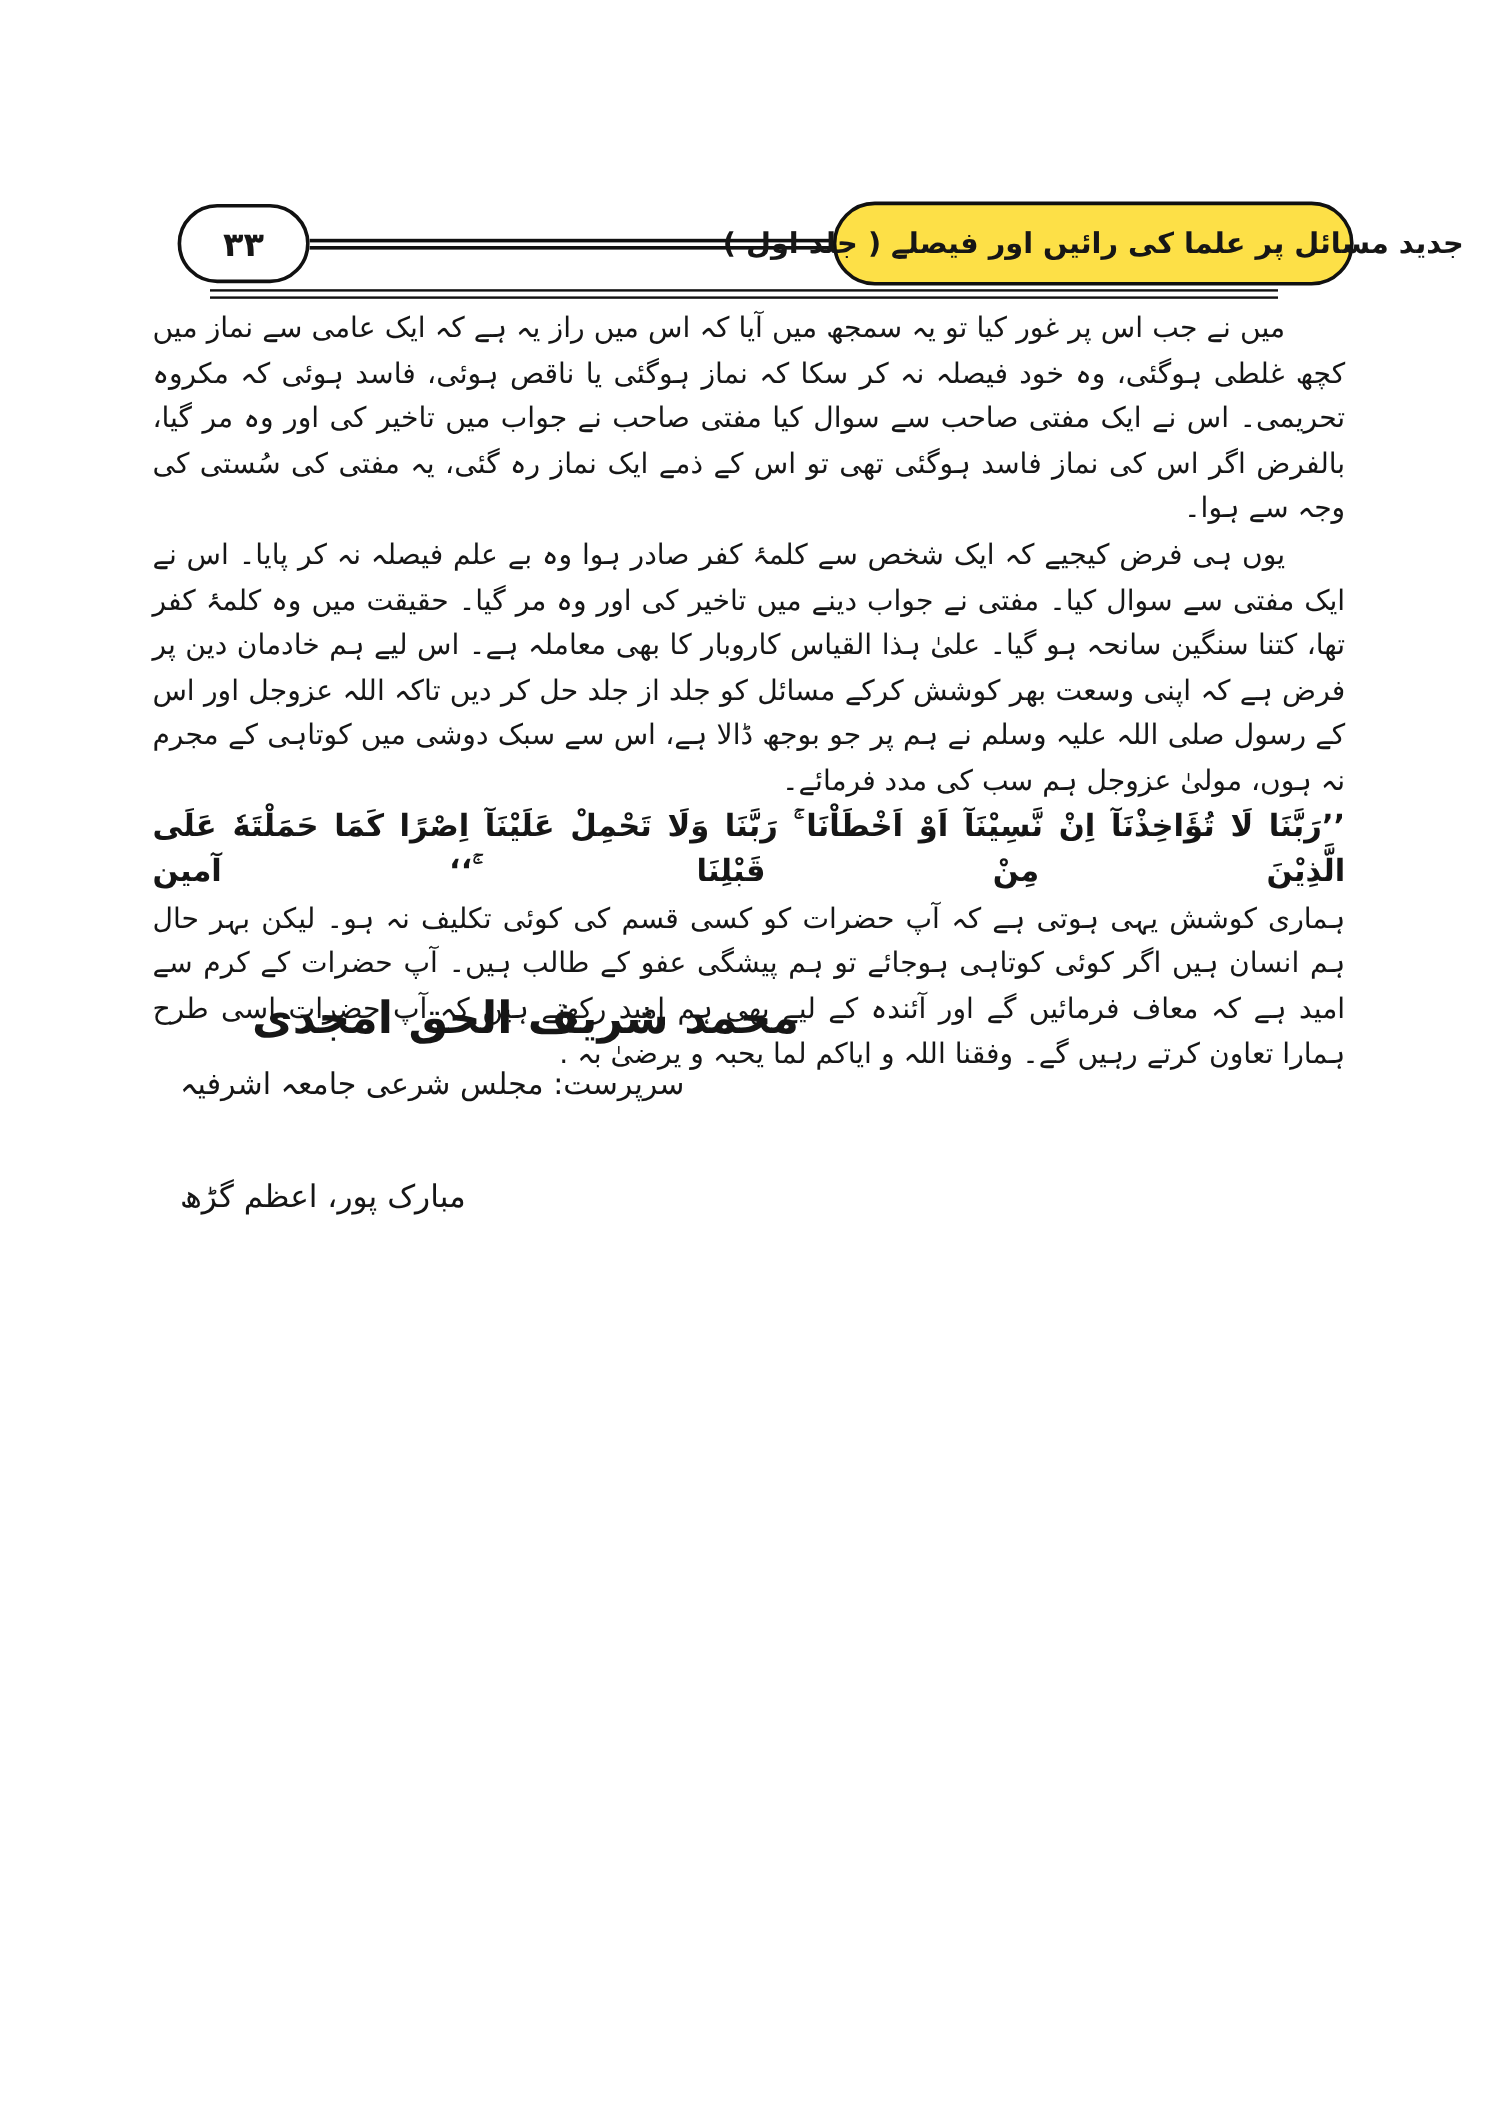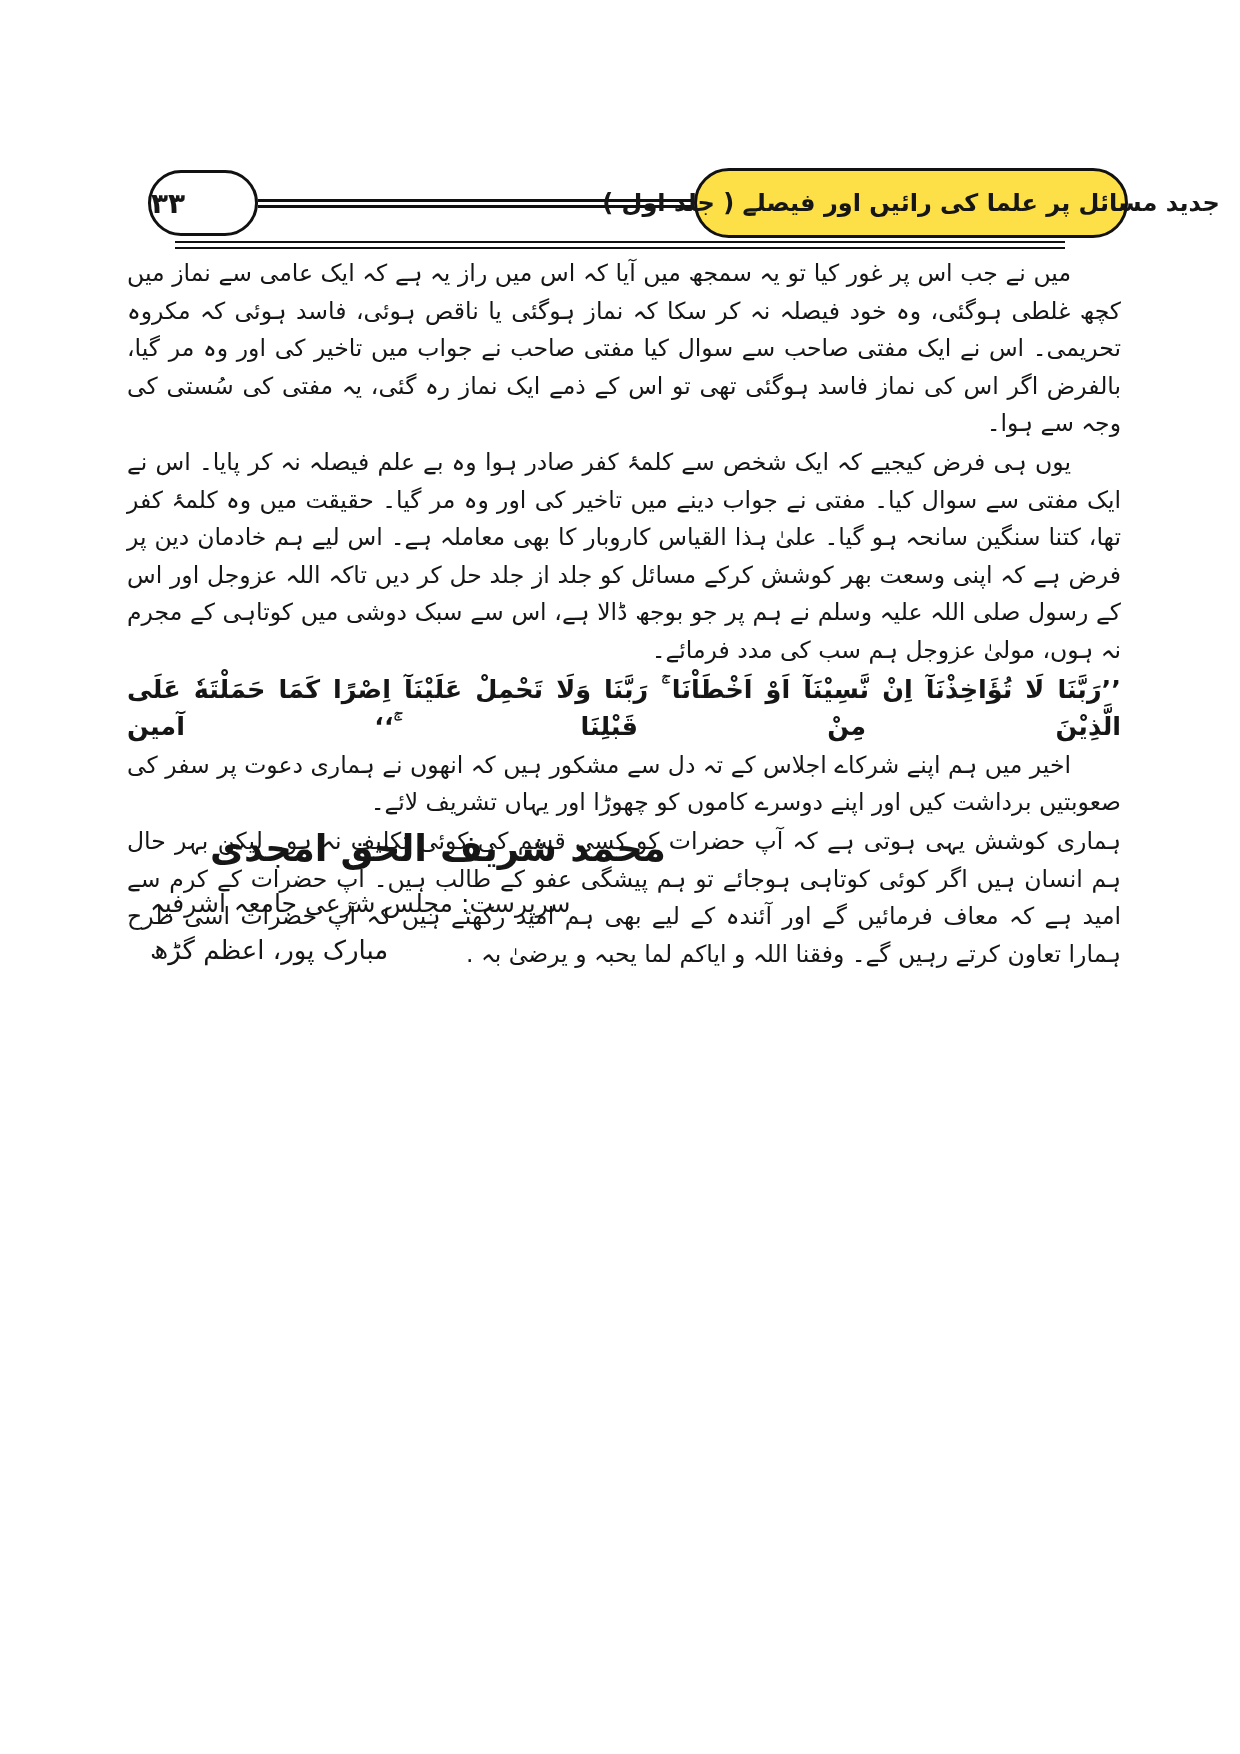--- a/index.html
+++ b/index.html
@@ -14,21 +14,21 @@
   
   .header{
     position:absolute;top:164px;left:0;right:0;height:78px;
     display:flex;align-items:center;
     direction:ltr;
     padding:0 112px 0 148px;
   }
   .num-capsule{
     flex:none;width:104px;height:60px;
     border:3px solid #111;border-radius:34px;
-    display:flex;align-items:center;justify-content:flex-start;
+    display:flex;align-items:center;justify-content:center;
     font-size:28px;font-weight:bold;
     background:#fff;
   }
   .connector{
     flex:1;height:9px;box-sizing:border-box;
     border-top:3.5px solid #111;border-bottom:3.5px solid #111;
   }
   .title-capsule{
     flex:none;width:434px;height:70px;
     border:3px solid #111;border-radius:38px;
@@ -63,21 +63,21 @@
   
   .signature{
     position:absolute;top:818px;left:150px;width:520px;
     direction:rtl;text-align:left;
   }
   .sig-name{
     font-size:37px;font-weight:bold;line-height:62px;
     transform:translateX(60px);
   }
   .sig-role{font-size:25px;line-height:48px;}
-  .sig-loc{font-size:26px;line-height:44px;}
+  .sig-loc{font-size:26px;line-height:44px;margin-top:48px;}
 </style>
 </head>
 <body>
 
 <div class="page">
 
   <div class="header">
     <div class="num-capsule">
       <span>۳۳</span>
     </div>
@@ -85,21 +85,20 @@
     <div class="title-capsule">
       <span>جدید مسائل پر علما کی رائیں اور فیصلے ( جلد اول )</span>
     </div>
   </div>
   <div class="under-rule"></div>
 
   <div class="body-text">
     <p>میں نے جب اس پر غور کیا تو یہ سمجھ میں آیا کہ اس میں راز یہ ہے کہ ایک عامی سے نماز میں کچھ غلطی ہوگئی، وہ خود فیصلہ نہ کر سکا کہ نماز ہوگئی یا ناقص ہوئی، فاسد ہوئی کہ مکروہ تحریمی۔ اس نے ایک مفتی صاحب سے سوال کیا مفتی صاحب نے جواب میں تاخیر کی اور وہ مر گیا، بالفرض اگر اس کی نماز فاسد ہوگئی تھی تو اس کے ذمے ایک نماز رہ گئی، یہ مفتی کی سُستی کی وجہ سے ہوا۔</p>
     <p>یوں ہی فرض کیجیے کہ ایک شخص سے کلمۂ کفر صادر ہوا وہ بے علم فیصلہ نہ کر پایا۔ اس نے ایک مفتی سے سوال کیا۔ مفتی نے جواب دینے میں تاخیر کی اور وہ مر گیا۔ حقیقت میں وہ کلمۂ کفر تھا، کتنا سنگین سانحہ ہو گیا۔ علیٰ ہذا القیاس کاروبار کا بھی معاملہ ہے۔ اس لیے ہم خادمان دین پر فرض ہے کہ اپنی وسعت بھر کوشش کرکے مسائل کو جلد از جلد حل کر دیں تاکہ اللہ عزوجل اور اس کے رسول صلی اللہ علیہ وسلم نے ہم پر جو بوجھ ڈالا ہے، اس سے سبک دوشی میں کوتاہی کے مجرم نہ ہوں، مولیٰ عزوجل ہم سب کی مدد فرمائے۔</p>
     <p class="quote">’’رَبَّنَا لَا تُؤَاخِذْنَآ اِنْ نَّسِيْنَآ اَوْ اَخْطَاْنَا ۚ رَبَّنَا وَلَا تَحْمِلْ عَلَيْنَآ اِصْرًا كَمَا حَمَلْتَهٗ عَلَى الَّذِيْنَ مِنْ قَبْلِنَا ۚ‘‘ آمین</p>
-    <p>اخیر میں ہم اپنے شرکاے اجلاس کے تہ دل سے مشکور ہیں کہ انھوں نے ہماری دعوت پر سفر کی صعوبتیں برداشت کیں اور اپنے دوسرے کاموں کو چھوڑا اور یہاں تشریف لائے۔</p>
     <p class="noindent">ہماری کوشش یہی ہوتی ہے کہ آپ حضرات کو کسی قسم کی کوئی تکلیف نہ ہو۔ لیکن بہر حال ہم انسان ہیں اگر کوئی کوتاہی ہوجائے تو ہم پیشگی عفو کے طالب ہیں۔ آپ حضرات کے کرم سے امید ہے کہ معاف فرمائیں گے اور آئندہ کے لیے بھی ہم امید رکھتے ہیں کہ آپ حضرات اسی طرح ہمارا تعاون کرتے رہیں گے۔ وفقنا اللہ و ایاکم لما یحبہ و یرضیٰ بہ .</p>
   </div>
 
   <div class="signature">
     <div class="sig-name">محمد شریف الحق امجدی</div>
     <div class="sig-role">سرپرست: مجلس شرعی جامعہ اشرفیہ</div>
     <div class="sig-loc">مبارک پور، اعظم گڑھ</div>
   </div>
 
 </div>

